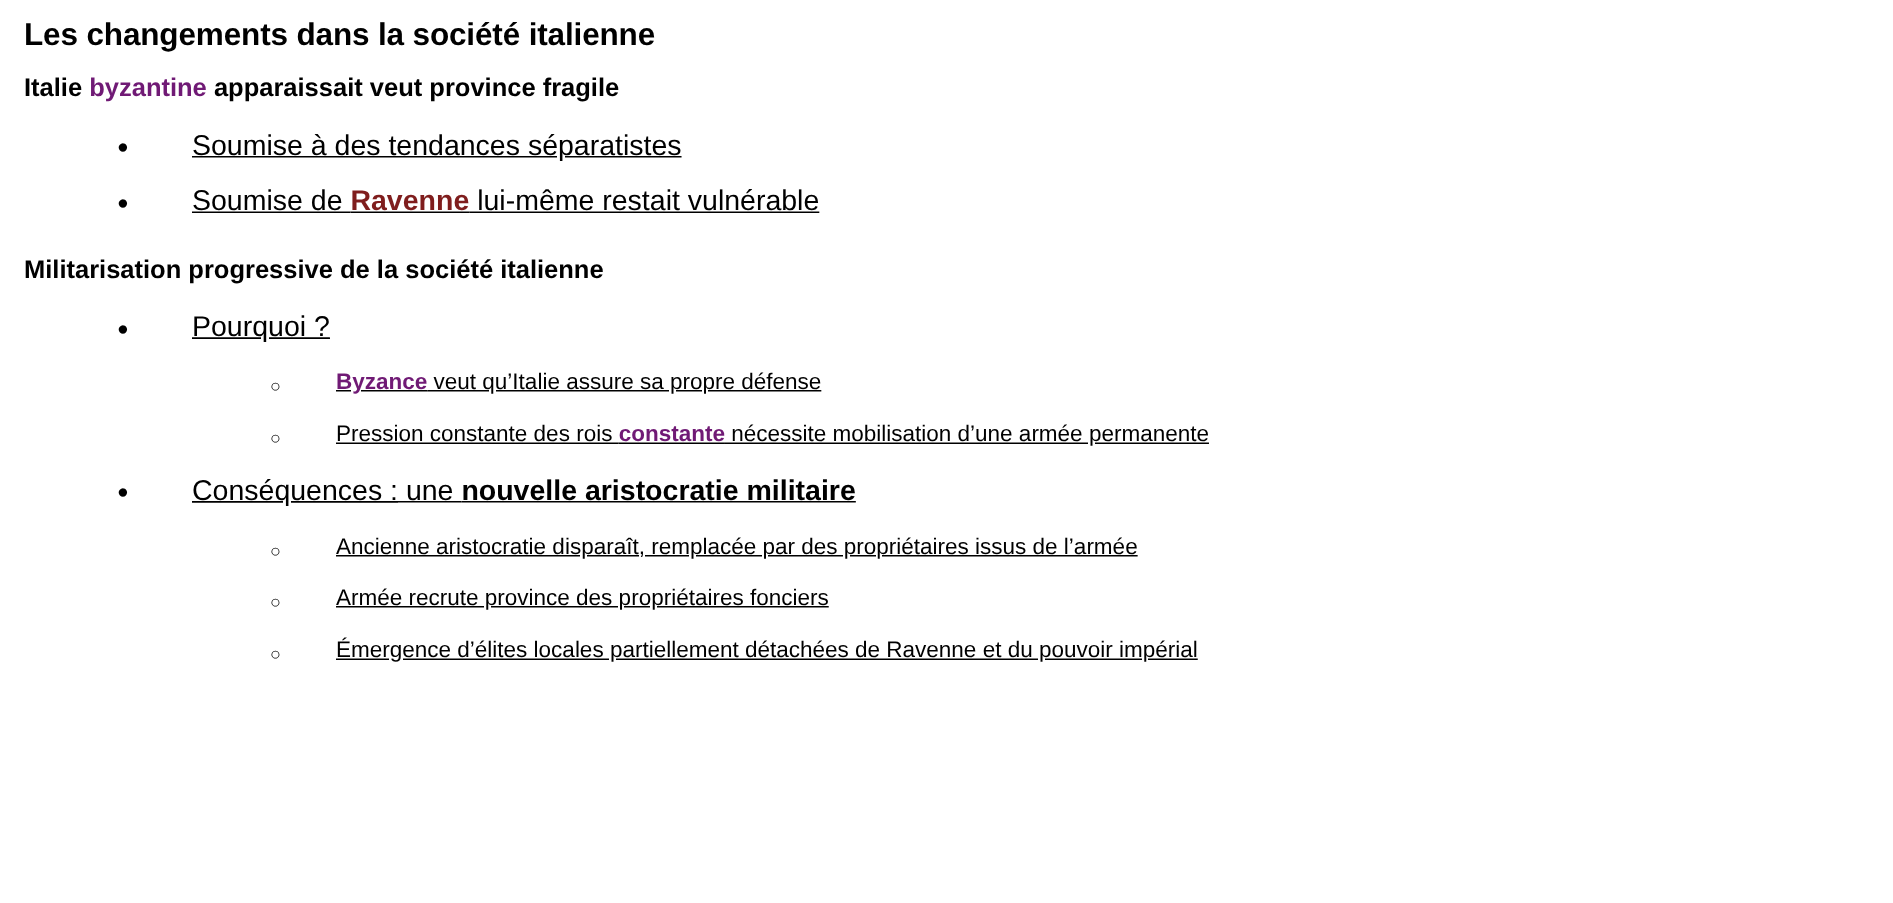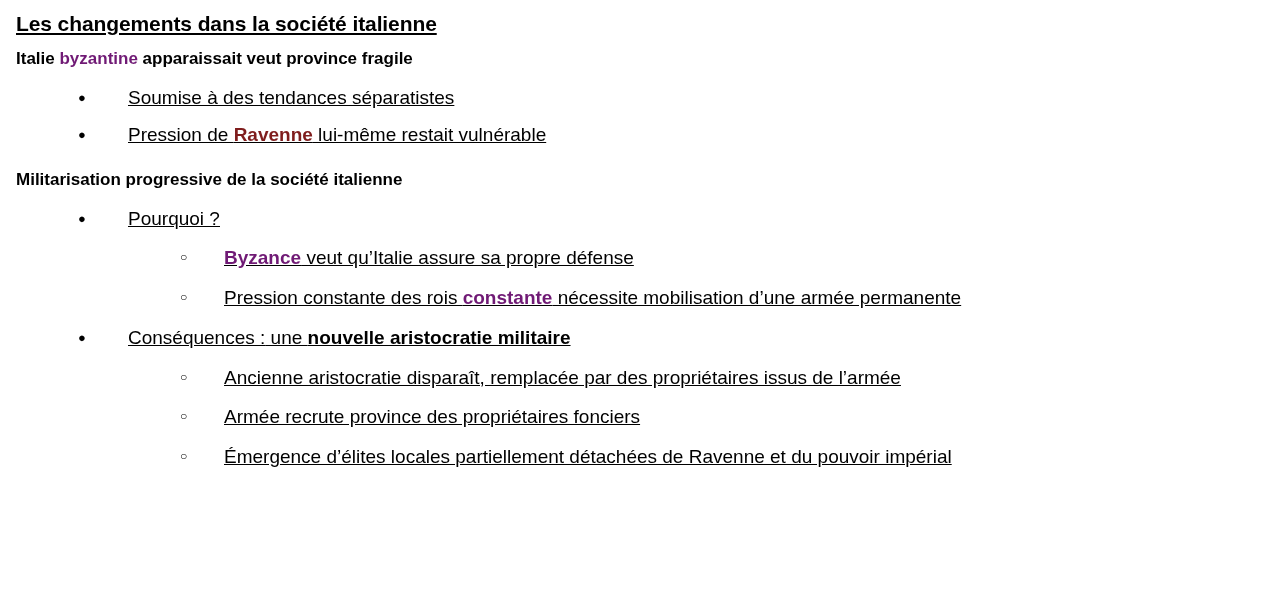--- a/index.html
+++ b/index.html
@@ -14,21 +14,20 @@
     color: #000000;
     overflow: hidden;
   }
   .page {
     padding: 12px 16px 0 16px;
     box-sizing: border-box;
   }
   .title {
     font-size: 21px;
     font-weight: bold;
-    text-decoration: underline;
     margin: 0 0 10px 0;
     letter-spacing: -0.1px;
   }
   .heading {
     font-size: 17px;
     font-weight: bold;
     margin: 0 0 4px 0;
     line-height: 1.5;
   }
   .heading.second {
@@ -56,21 +55,21 @@
     line-height: 1.8;
   }
   ul.lvl2 {
     list-style: none;
     margin: 0;
     padding: 0;
   }
   ul.lvl2 > li {
     position: relative;
     padding-left: 96px;
-    font-size: 19px;
+    font-size: 15px;
     line-height: 1.25;
     margin: 16px 0;
   }
   ul.lvl2 > li::before {
     content: "\25CB";
     position: absolute;
     left: 52px;
     top: 0;
     font-size: 12px;
     line-height: 1.9;
@@ -104,21 +103,21 @@
 
     <div>
       <p class="heading">
         <span>Italie </span><span class="red">byzantine</span><span> apparaissait veut province fragile</span>
       </p>
       <ul class="lvl1">
         <li>
           <span>Soumise à des tendances séparatistes</span>
         </li>
         <li>
-          <span>Pression de </span><span class="red-light">Ravenne</span><span> lui-même restait vulnérable</span>
+          <span>Soumise de </span><span class="red-light">Ravenne</span><span> lui-même restait vulnérable</span>
         </li>
       </ul>
     </div>
 
     <div>
       <p class="heading second">
         <span>Militarisation progressive de la société italienne</span>
       </p>
       <ul class="lvl1">
         <li>

